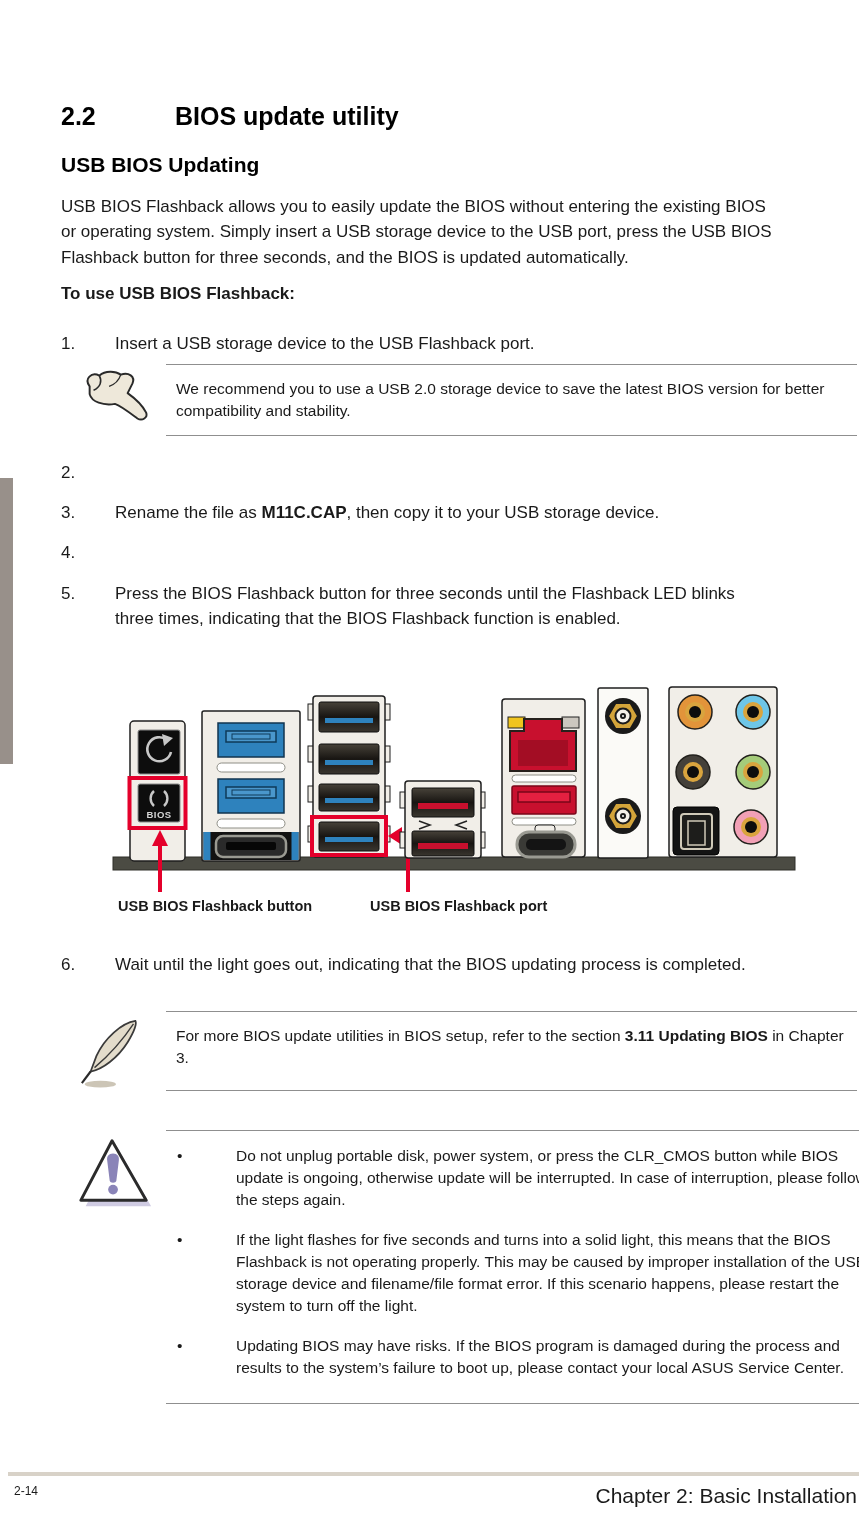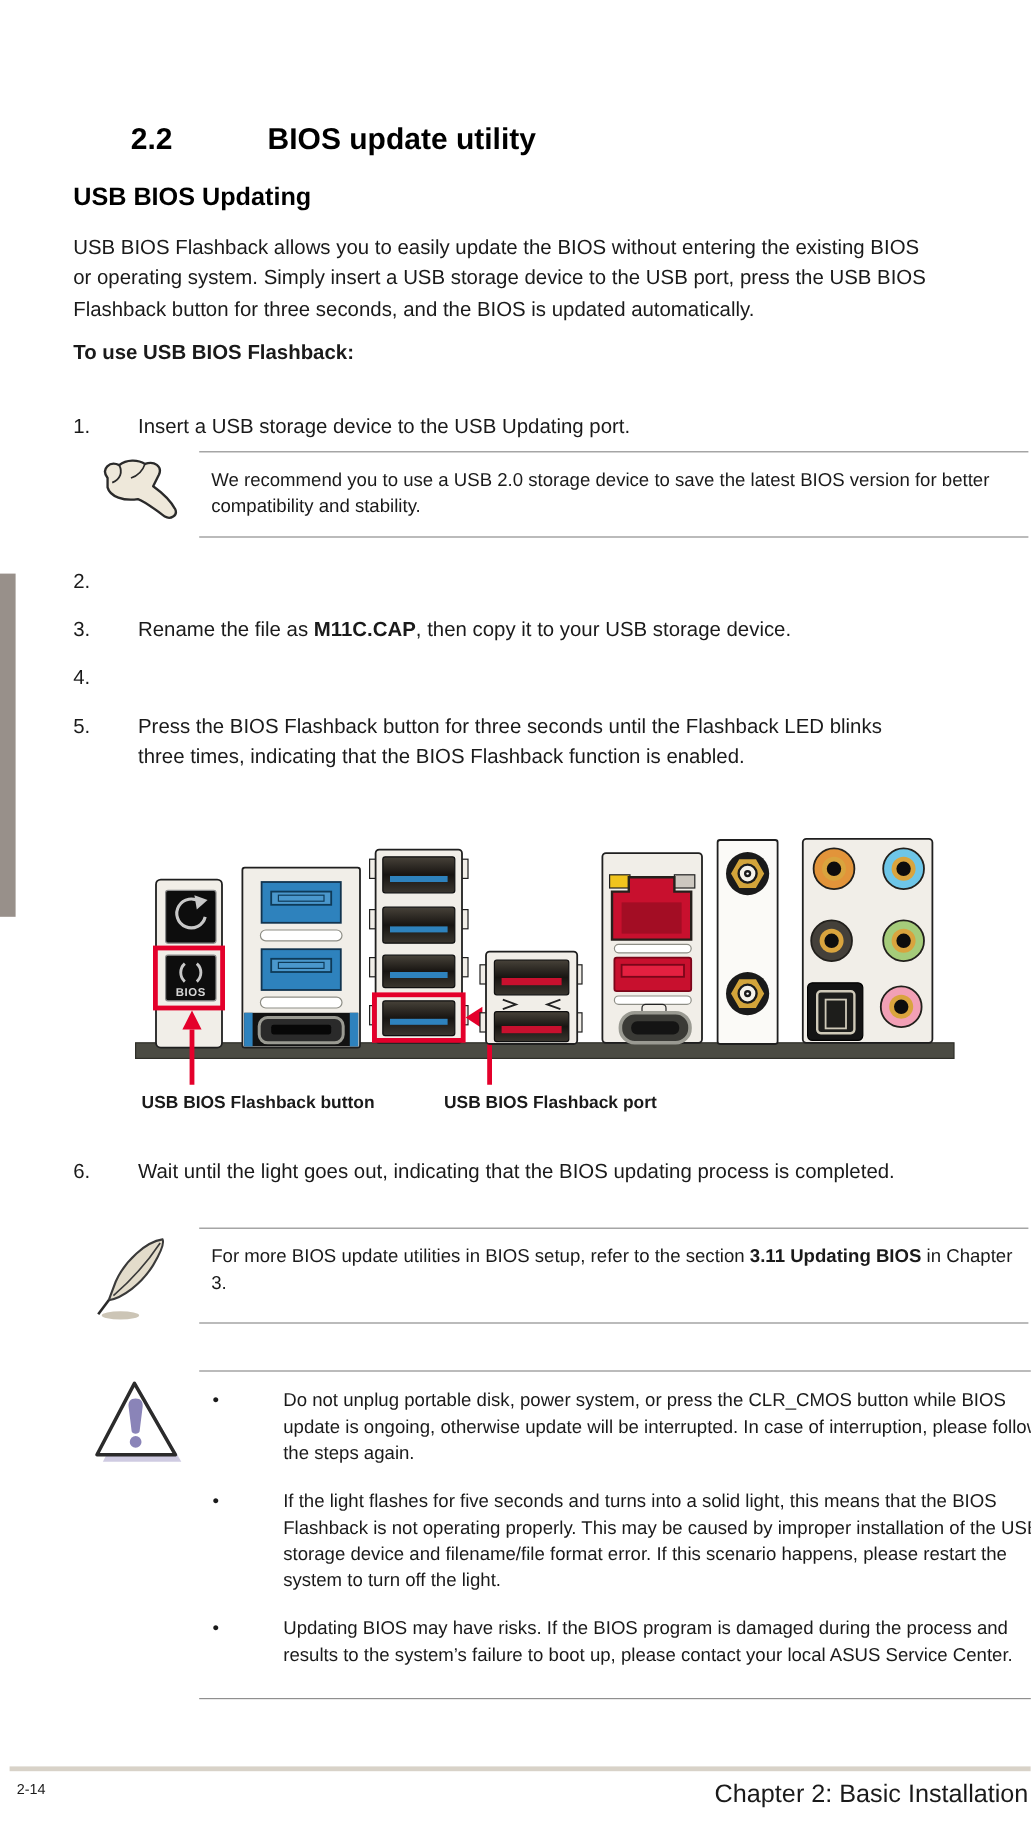--- a/index.html
+++ b/index.html
@@ -6,24 +6,24 @@
   body {
     width:859px; height:1533px; position:relative; overflow:hidden;
     background:#ffffff; color:#1a1a1a;
     font-family:"Liberation Sans","DejaVu Sans",sans-serif;
   }
   .chapter-tab { position:absolute; left:0; top:478px; width:13px; height:286px; background:#98908a; }
 
   .content { position:absolute; left:61px; top:102px; width:796px; }
 
   .sec-heading { display:flex; font-size:25px; font-weight:bold; color:#000; margin:0 0 22px 0; line-height:1.15; }
-  .sec-num { width:114px; flex:none;margin-left:48px; }
+  .sec-num { width:114px; flex:none; }
   .sub-heading { font-size:21px; font-weight:bold; color:#000; margin:0 0 17px 0; line-height:1.15; }
   .intro { font-size:17px; line-height:25.5px; margin:0 0 11px 0; width:715px; }
-  .proc { font-size:17px; font-weight:bold; margin:0 0 36px 0; line-height:25.5px; }
+  .proc { font-size:17px; font-weight:bold; margin:0 0 24px 0; line-height:25.5px; }
 
   .step { display:flex; font-size:17px; line-height:25.5px; }
   .step-num { width:54px; flex:none; }
   .step-body { width:660px; }
   .mb8 { margin-bottom:8px; } .mb14 { margin-bottom:14px; } .mb15 { margin-bottom:15px; } .mb0 { margin-bottom:0; }
   .step a { color:inherit; text-decoration:underline; }
 
   .note { display:flex; }
   .note-icon-col { width:105px; flex:none; display:flex; justify-content:center; align-items:flex-start; padding-top:4px; }
   .note-box { flex:1; border-top:1.5px solid #8f8f8f; border-bottom:1.5px solid #8f8f8f; padding:13px 8px 13px 10px; font-size:15.5px; line-height:22px; }
@@ -59,21 +59,21 @@
   </div>
 
   <div class="sub-heading">USB BIOS Updating</div>
 
   <p class="intro">USB BIOS Flashback allows you to easily update the BIOS without entering the existing BIOS or operating system. Simply insert a USB storage device to the USB port, press the USB BIOS Flashback button for three seconds, and the BIOS is updated automatically.</p>
 
   <p class="proc">To use USB BIOS Flashback:</p>
 
   <div class="step mb8">
     <span class="step-num">1.</span>
-    <span class="step-body">Insert a USB storage device to the USB Updating port.</span>
+    <span class="step-body">Insert a USB storage device to the USB Flashback port.</span>
   </div>
 
   <div class="note note-usb20">
     <div class="note-icon-col">
       <svg width="76" height="62" viewBox="0 0 78 62">
         <path d="M14 18 C8 10 16 3 24 7 C30 2 40 2 46 6 C54 3 61 8 58 15 L53 25 C60 30 68 37 72 45 C74 50 68 54 63 51 C55 45 46 38 40 36 C28 38 16 34 14 26 Z" fill="#eee8da" stroke="#2a2a2a" stroke-width="2" stroke-linejoin="round"></path>
         <path d="M24 7 C27 13 25 19 18 22" fill="none" stroke="#2a2a2a" stroke-width="1.6"></path>
         <path d="M46 6 C44 12 40 16 34 18" fill="none" stroke="#2a2a2a" stroke-width="1.4"></path>
       </svg>
     </div>

